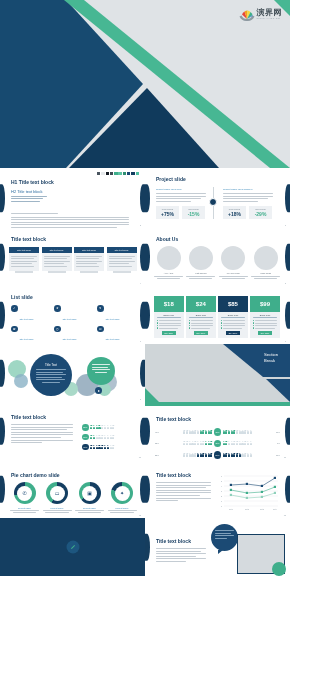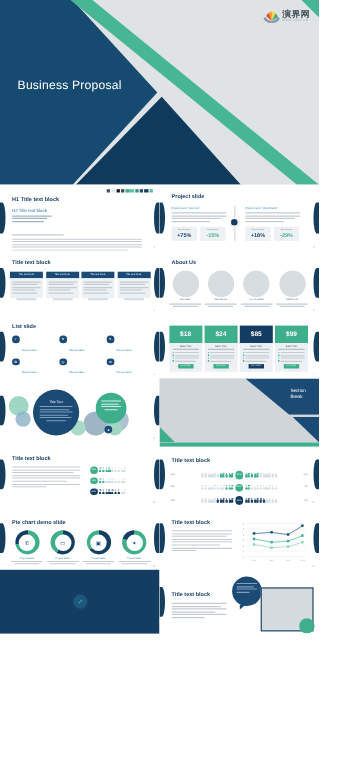--- a/index.html
+++ b/index.html
@@ -224,21 +224,20 @@
 </head>
 <body>
 
 <div class="deck">
 
   <section class="slide full" id="cover">
     <div class="navy-left"></div>
     <div class="green-band"></div>
     <div class="green-corner"></div>
     <div class="navy-bottom"></div>
-    <div class="title">Business Proposal</div>
 
     <div class="logo">
       <span class="fan">
         <svg width="16" height="13" viewBox="0 0 32 26">
           <path d="M16 22 A12 12 0 0 1 5 15 L1 17 A16 16 0 0 0 16 26 Z" fill="#8e9aa2"></path>
           <path d="M16 22 A12 12 0 0 0 27 15 L31 17 A16 16 0 0 1 16 26 Z" fill="#8e9aa2"></path>
           <path d="M16 22 L6 13 A14 14 0 0 1 11 7 Z" fill="#e8443a"></path>
           <path d="M16 22 L11 7 A14 14 0 0 1 17 5 Z" fill="#f3a11c"></path>
           <path d="M16 22 L17 5 A14 14 0 0 1 23 8 Z" fill="#f7d93d"></path>
           <path d="M16 22 L23 8 A14 14 0 0 1 27 14 Z" fill="#3fae8b"></path>

